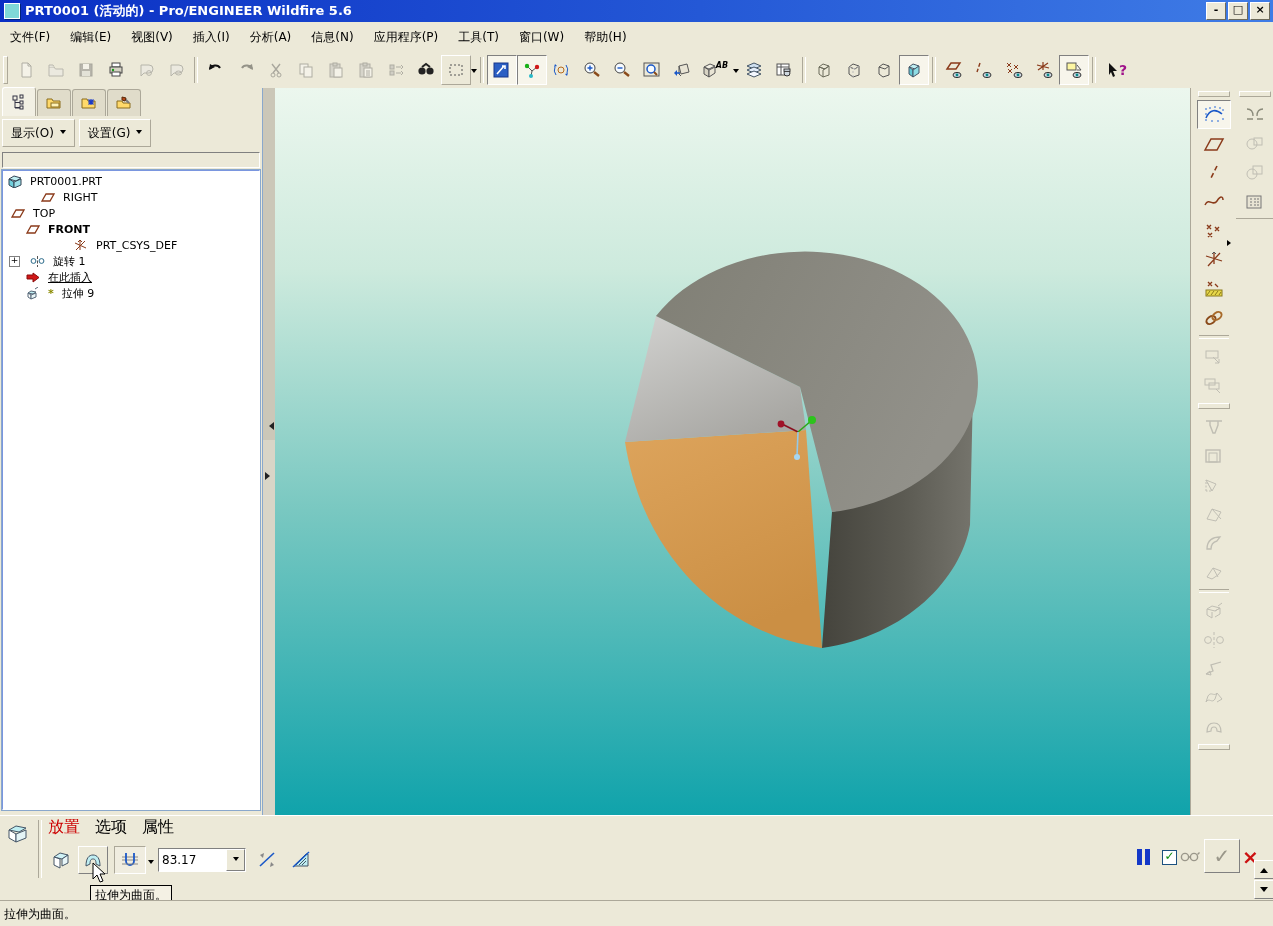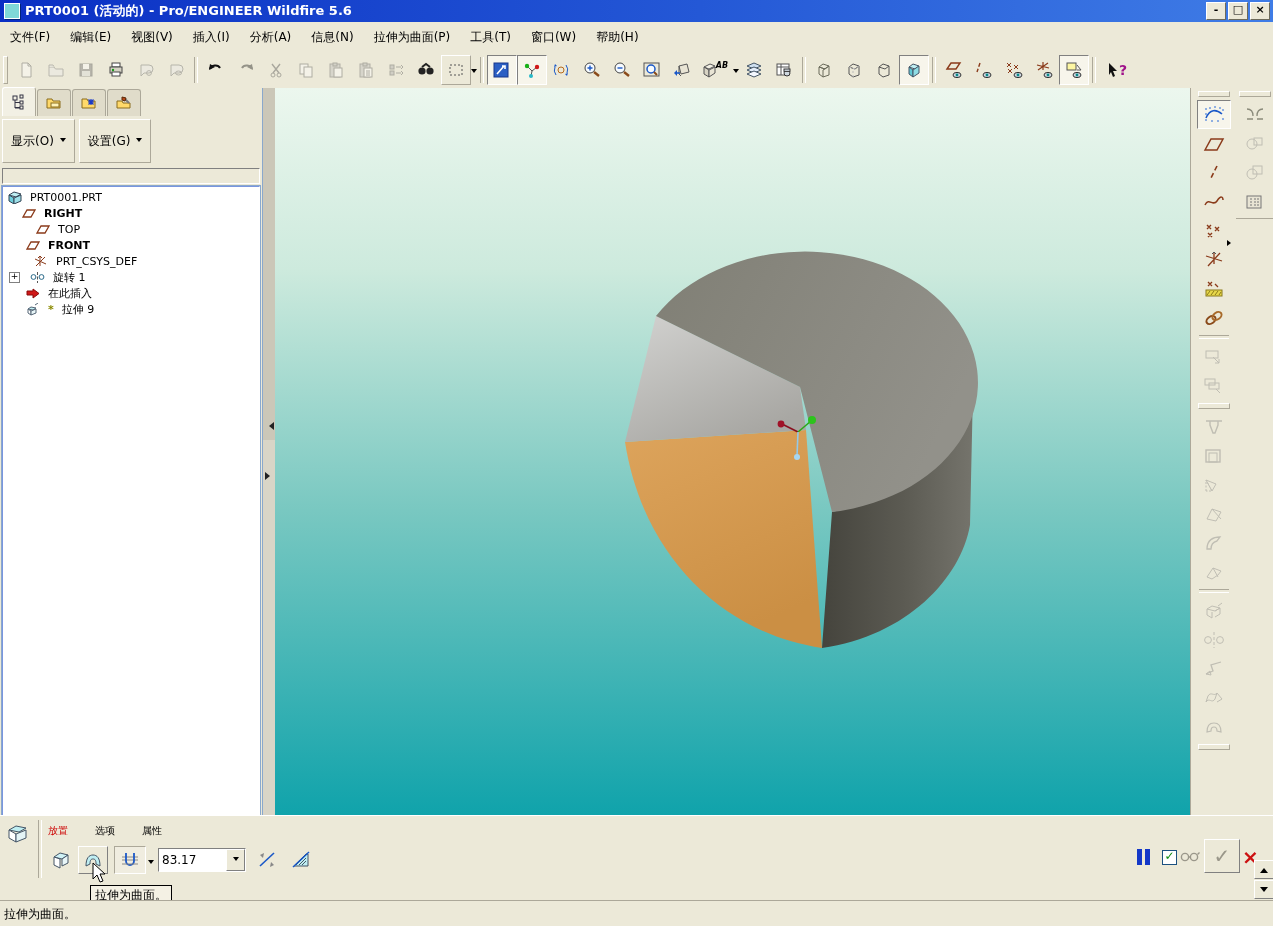--- a/index.html
+++ b/index.html
@@ -38,21 +38,21 @@
   .caretrt{width:0;height:0;border:3px solid transparent;border-left:4px solid #000;}
   
   .navigator{left:0;top:88px;width:262px;height:727px;background:#ece9d8;
     border-right:1px solid #8aa8cc;}
   .navtabs{display:flex;height:28px;align-items:flex-end;padding-left:2px;}
   .navtab{width:32px;height:26px;border:1px solid #aca899;border-bottom:none;
     border-radius:3px 3px 0 0;display:flex;align-items:center;justify-content:center;
     background:#e0dcca;margin-right:1px;}
   .navtab.active{background:#f2f0e4;height:28px;border-color:#fff #aca899 #f2f0e4 #fff;}
   .navbtnrow{display:flex;gap:4px;padding:3px 2px;}
-  .navbtn{height:22px;padding:10px 8px;border:1px solid;display:flex;gap:6px;
+  .navbtn{height:22px;padding:2px 8px;border:1px solid;display:flex;gap:6px;
     border-color:#fff #aca899 #aca899 #fff;align-items:center;background:#ece9d8;}
   .navfilter{margin:2px;height:14px;border:1px solid;border-color:#808080 #fff #fff #808080;
     background:#ece9d8;}
   .tree{margin:2px;height:636px;background:#fff;border:1px solid;
     border-color:#7a96df #fff #fff #7a96df;outline:1px solid #8aa8cc;
     font-size:11px;overflow:hidden;padding-top:2px;}
   .trow{height:16px;display:flex;align-items:center;gap:8px;white-space:nowrap;}
   .tico{width:15px;height:13px;flex:none;display:flex;align-items:center;justify-content:center;}
   .expander{width:9px;height:9px;border:1px solid #808080;background:#fff;font-size:9px;
     line-height:7px;text-align:center;flex:none;margin-right:2px;}
@@ -74,21 +74,21 @@
     border:1px solid transparent;flex:none;}
   .rtb.active{border-color:#808080 #fff #fff #808080;background:#f7f5eb;}
   .rtb.disabled svg{filter:grayscale(1) opacity(.38);}
   .hsep{width:30px;height:2px;border-top:1px solid #aca899;border-bottom:1px solid #fff;
     margin:3px 0;flex:none;}
   .hhandle{width:30px;height:4px;border:1px solid;margin:3px 0;flex:none;
     border-color:#fff #aca899 #aca899 #fff;}
   
   .dashboard{left:0;top:815px;width:1273px;height:85px;background:#ece9d8;
     border-top:1px solid #fff;}
-  .dtab{position:absolute;top:8px;font-size:10px;}
+  .dtab{position:absolute;top:1px;font-size:16px;}
   .dbtn{position:absolute;top:30px;width:28px;height:26px;display:flex;align-items:center;
     justify-content:center;border:1px solid transparent;}
   .dbtn.raised{border-color:#fff #808080 #808080 #fff;background:#ece9d8;}
   .dbtn.framed{border-color:#aca899 #fff #fff #aca899;background:#f0ede0;}
   .combo{position:absolute;top:32px;height:22px;background:#fff;border:1px solid;
     border-color:#808080 #fff #fff #808080;display:flex;}
   .combo input{border:none;outline:none;flex:1;font:12px "DejaVu Sans",sans-serif;
     padding:2px 3px;min-width:0;background:#fff;}
   .combobtn{width:17px;background:#ece9d8;border:1px solid;
     border-color:#fff #808080 #808080 #fff;display:flex;align-items:center;justify-content:center;}
@@ -127,21 +127,21 @@
   </span>
 </div>
 
 <div class="abs menubar">
   <span class="menuitem">文件(F)</span>
   <span class="menuitem">编辑(E)</span>
   <span class="menuitem">视图(V)</span>
   <span class="menuitem">插入(I)</span>
   <span class="menuitem">分析(A)</span>
   <span class="menuitem">信息(N)</span>
-  <span class="menuitem">拉伸为曲面(P)</span>
+  <span class="menuitem">应用程序(P)</span>
   <span class="menuitem">工具(T)</span>
   <span class="menuitem">窗口(W)</span>
   <span class="menuitem">帮助(H)</span>
 </div>
 
 <div class="abs toolbar">
   <span class="handle"></span>
   <span class="tb disabled">
       <svg width="16" height="16">
         <path d="M4 1h6l3 3v11H4z" fill="#fff" stroke="#555"></path>
@@ -436,65 +436,65 @@
     <div class="trow" style="padding-left:4px;">
       <span class="tico">
           <svg width="14" height="13">
             <path d="M1 4l5-3 7 2-5 3z" fill="#bfeef2" stroke="#345"></path>
             <path d="M1 4v6l5 3V7z" fill="#6fcfdc" stroke="#345"></path>
             <path d="M6 7l7-3v6l-7 3z" fill="#9ddfe8" stroke="#345"></path>
           </svg>
         </span>
       <span>PRT0001.PRT</span>
     </div>
-    <div class="trow" style="padding-left:18px;font-weight:bold;">
+    <div class="trow" style="padding-left:37px;">
       <span class="tico">
           <svg width="14" height="11">
             <path d="M1 9l4-7h8l-4 7z" fill="none" stroke="#8a3a1a" stroke-width="1.3"></path>
           </svg>
         </span>
       <span>RIGHT</span>
     </div>
-    <div class="trow" style="padding-left:32px;">
+    <div class="trow" style="padding-left:7px;">
       <span class="tico">
           <svg width="14" height="11">
             <path d="M1 9l4-7h8l-4 7z" fill="none" stroke="#8a3a1a" stroke-width="1.3"></path>
           </svg>
         </span>
       <span>TOP</span>
     </div>
     <div class="trow" style="padding-left:22px;font-weight:bold;">
       <span class="tico">
           <svg width="14" height="11">
             <path d="M1 9l4-7h8l-4 7z" fill="none" stroke="#8a3a1a" stroke-width="1.3"></path>
           </svg>
         </span>
       <span>FRONT</span>
     </div>
-    <div class="trow" style="padding-left:30px;">
+    <div class="trow" style="padding-left:22px;margin-left:48px;">
       <span class="tico">
           <svg width="15" height="13">
             <path d="M7 1v10M2 4l11 5M12 2L3 11" stroke="#8a3a1a"></path>
             <path d="M7 1l-2 2M7 1l2 2" stroke="#8a3a1a"></path>
           </svg>
         </span>
       <span>PRT_CSYS_DEF</span>
     </div>
     <div class="trow" style="padding-left:6px;">
       <span class="expander">+</span>
       <span class="tico">
           <svg width="15" height="13">
             <path d="M7.5 1v11" stroke="#555" stroke-dasharray="3 1.5"></path>
             <circle cx="3.5" cy="6" r="2.4" fill="none" stroke="#2a6a8a"></circle>
             <circle cx="11.5" cy="6" r="2.4" fill="none" stroke="#2a6a8a"></circle>
           </svg>
         </span>
       <span>旋转 1</span>
     </div>
-    <div class="trow" style="padding-left:22px;">
+    <div class="trow" style="padding-left:22px;text-decoration:underline;">
       <span class="tico">
           <svg width="14" height="11">
             <path d="M1 3h6V1l6 4.5L7 10V7H1z" fill="#d01818" stroke="#8a0a0a"></path>
           </svg>
         </span>
       <span>在此插入</span>
     </div>
     <div class="trow" style="padding-left:22px;">
       <span class="tico">
           <svg width="15" height="13">

